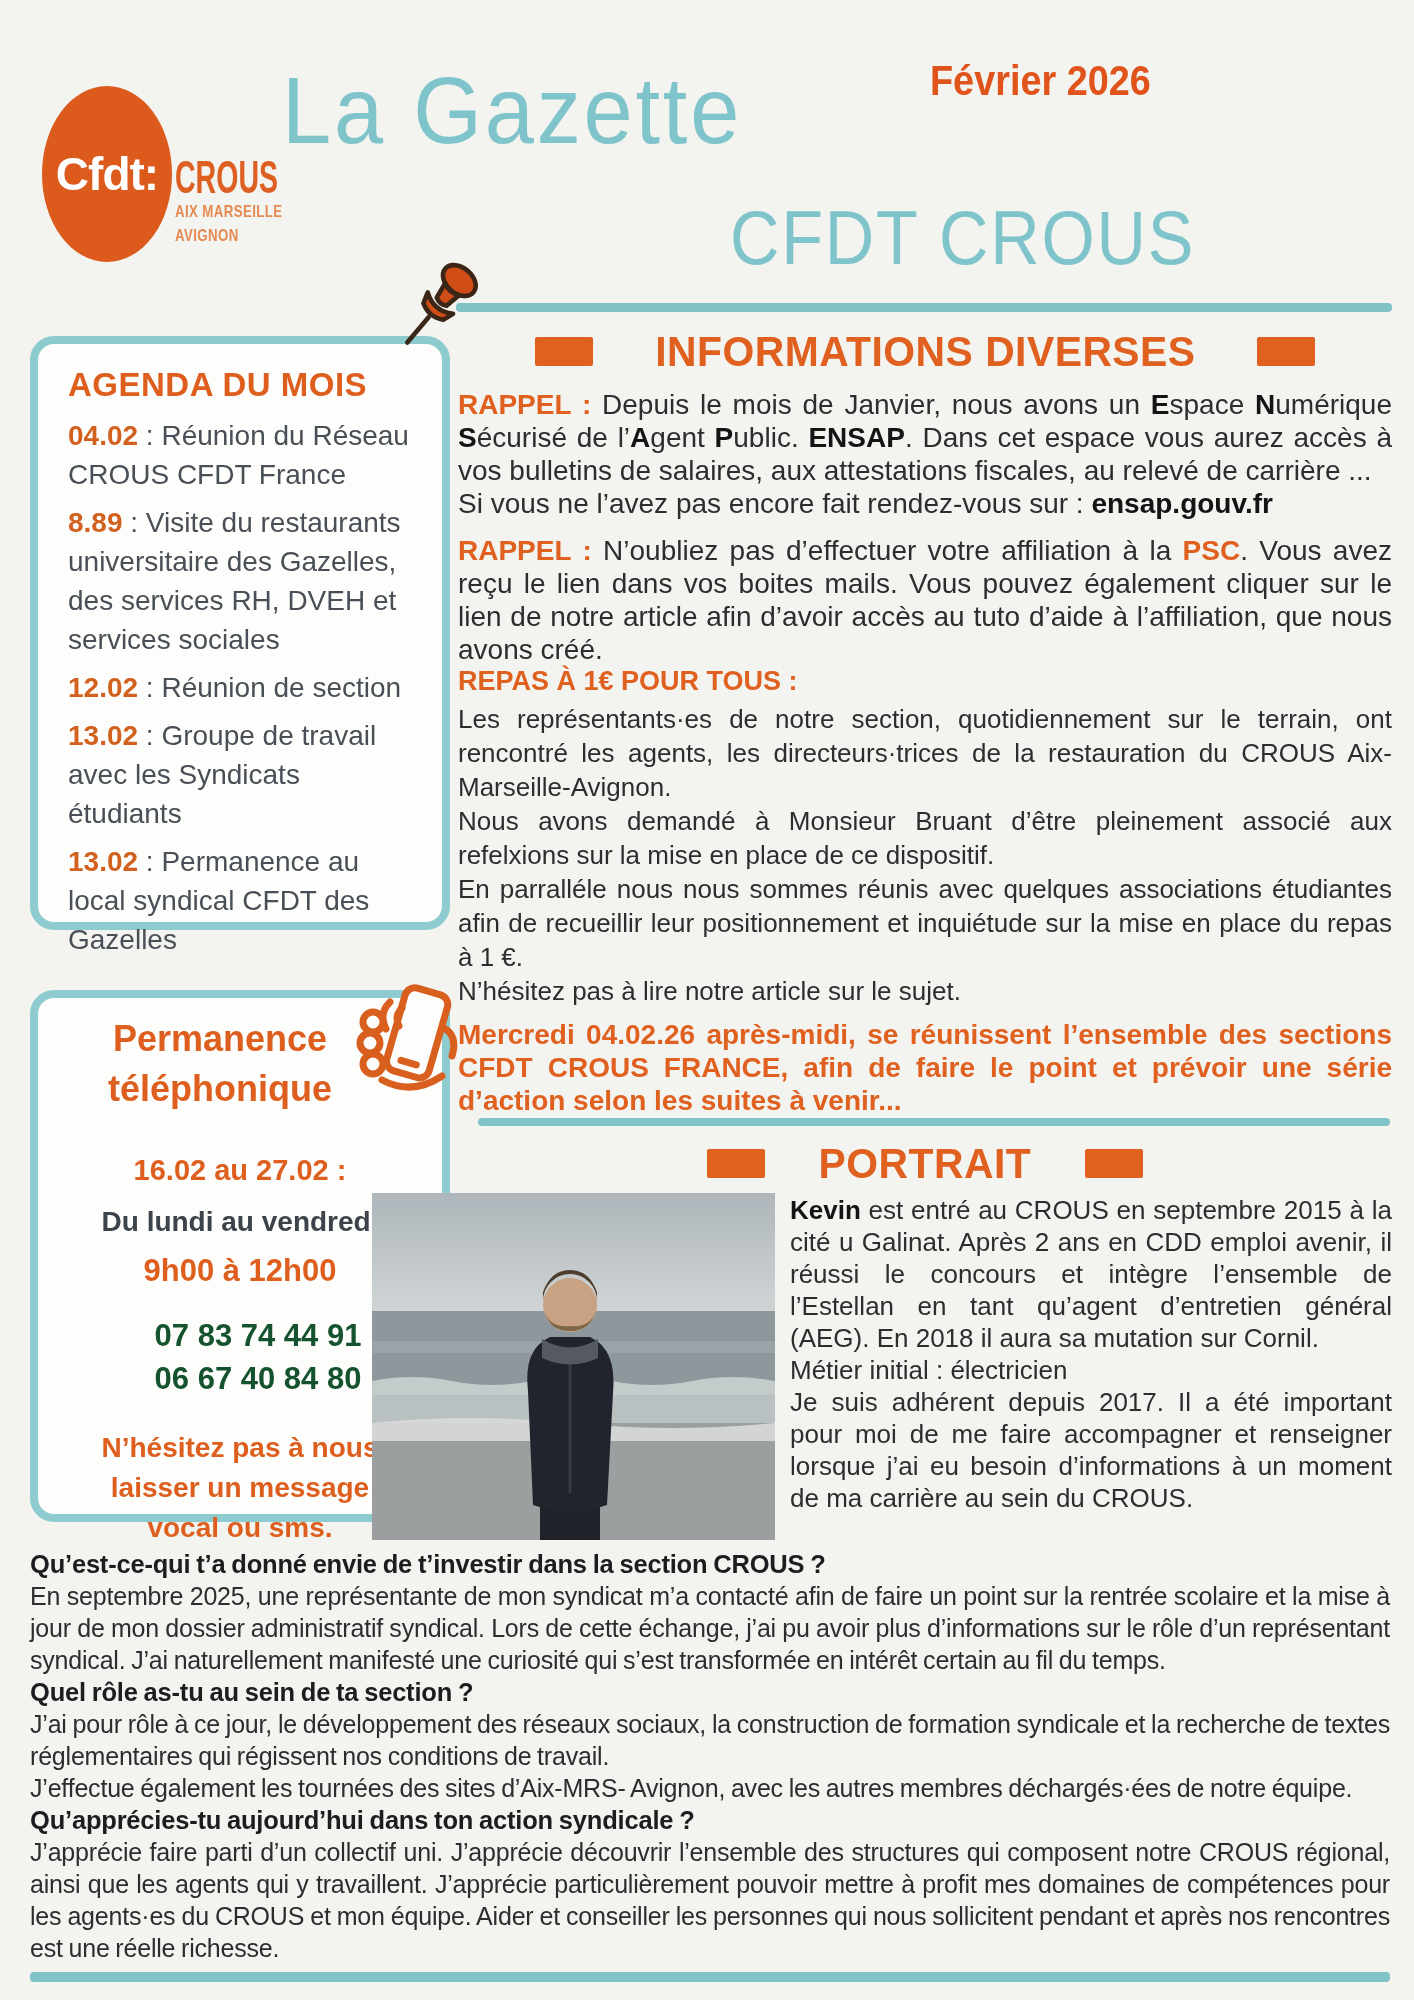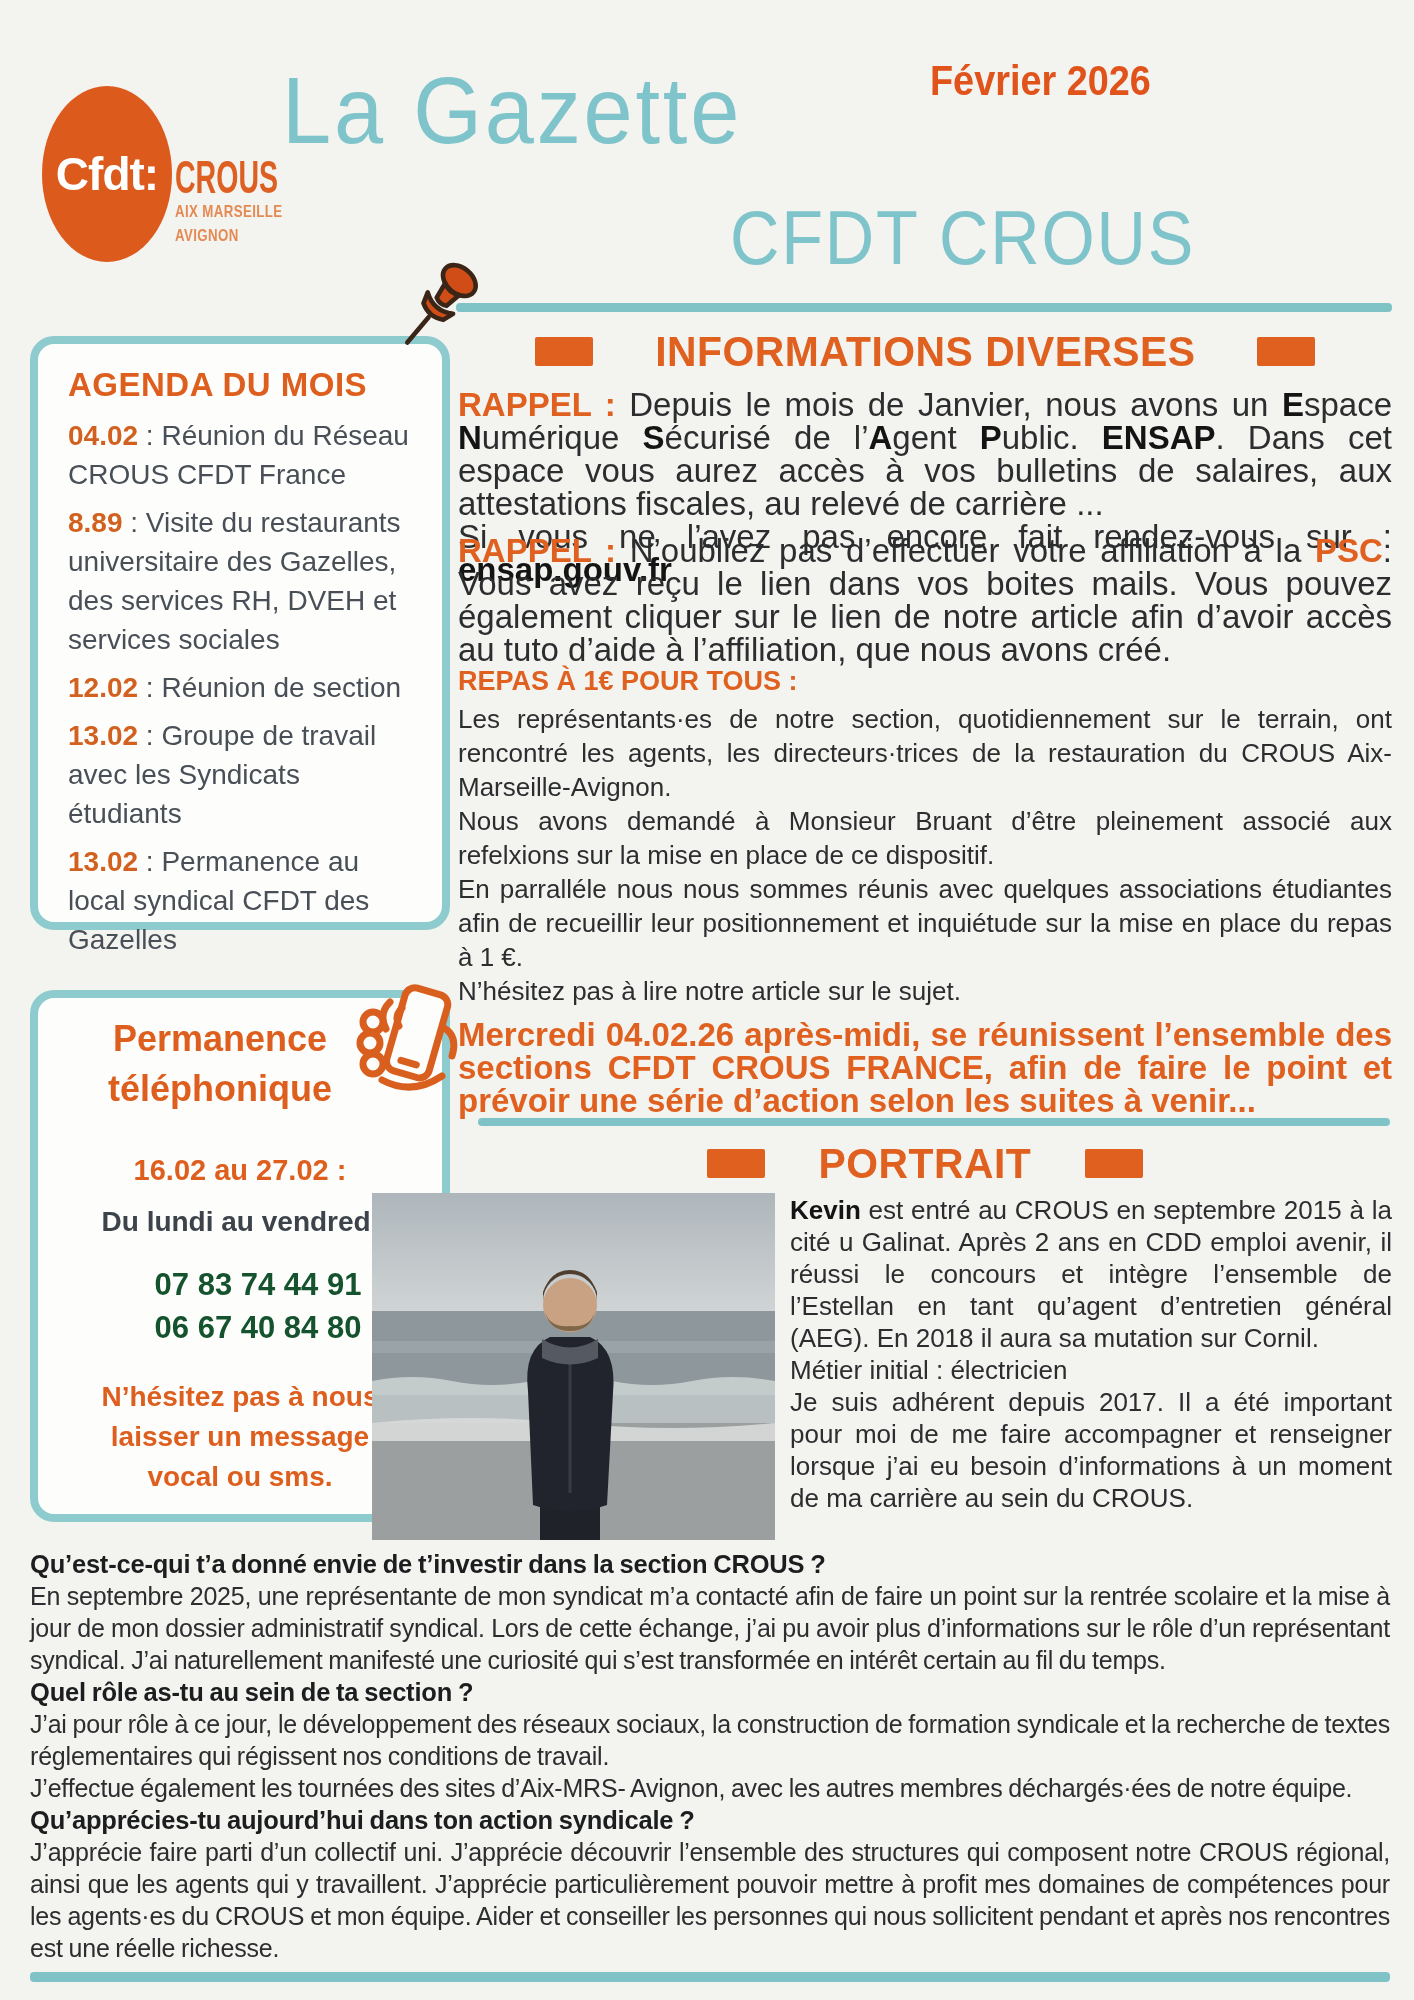--- a/index.html
+++ b/index.html
@@ -73,21 +73,21 @@
   .sec-head-info     { left:458px; top:328px; width:934px; height:46px; }
   .sec-head-portrait { left:458px; top:1140px; width:934px; height:46px; }
   .sec-title {
     color:#e0601f; font-weight:bold; font-size:43px; letter-spacing:.5px;
     transform:scaleX(.95); white-space:nowrap;
   }
   .dash { width:58px; height:29px; background:#e0601f; border-radius:2px; flex:0 0 auto; }
 
   
   .col { left:458px; width:934px; }
-  .body { font-size:33px; line-height:33px; color:#2c2d2f; }
+  .body { font-size:28px; line-height:33px; color:#2c2d2f; }
   .just { text-align:justify; }
   .lab { color:#e0601f; font-weight:bold; }
   .bk  { color:#141414; font-weight:bold; }
   #rappel1 { top:388px; }
   #rappel2 { top:534px; }
   #repas-head { top:666px; font-size:27px; font-weight:bold; color:#e0601f; }
   #repas-body { top:702px; }
   #repas-body p { font-size:26px; line-height:34px; }
   #meeting { top:1018px; font-weight:bold; color:#e0601f; }
 
@@ -141,20 +141,21 @@
     </g>
   </svg>
 
   <div class="abs tbox perm-box">
     <h2 class="perm-title">
       <span>Permanence</span><br>
       <span>téléphonique</span>
     </h2>
     <div class="perm-dates">16.02 au 27.02 :</div>
     <div class="perm-days">Du lundi au vendredi</div>
+    <div class="perm-hours">9h00 à 12h00</div>
     <div class="perm-phones">
       <div>07 83 74 44 91</div>
       <div>06 67 40 84 80</div>
     </div>
     <div class="perm-note">N’hésitez pas à nous laisser un message vocal ou sms.</div>
   </div>
 
   <svg class="abs phonehand" viewBox="0 0 128 122">
     <g stroke="#d95f1f" stroke-width="7" stroke-linecap="round" fill="none">
       <g transform="rotate(16 64 60)">

